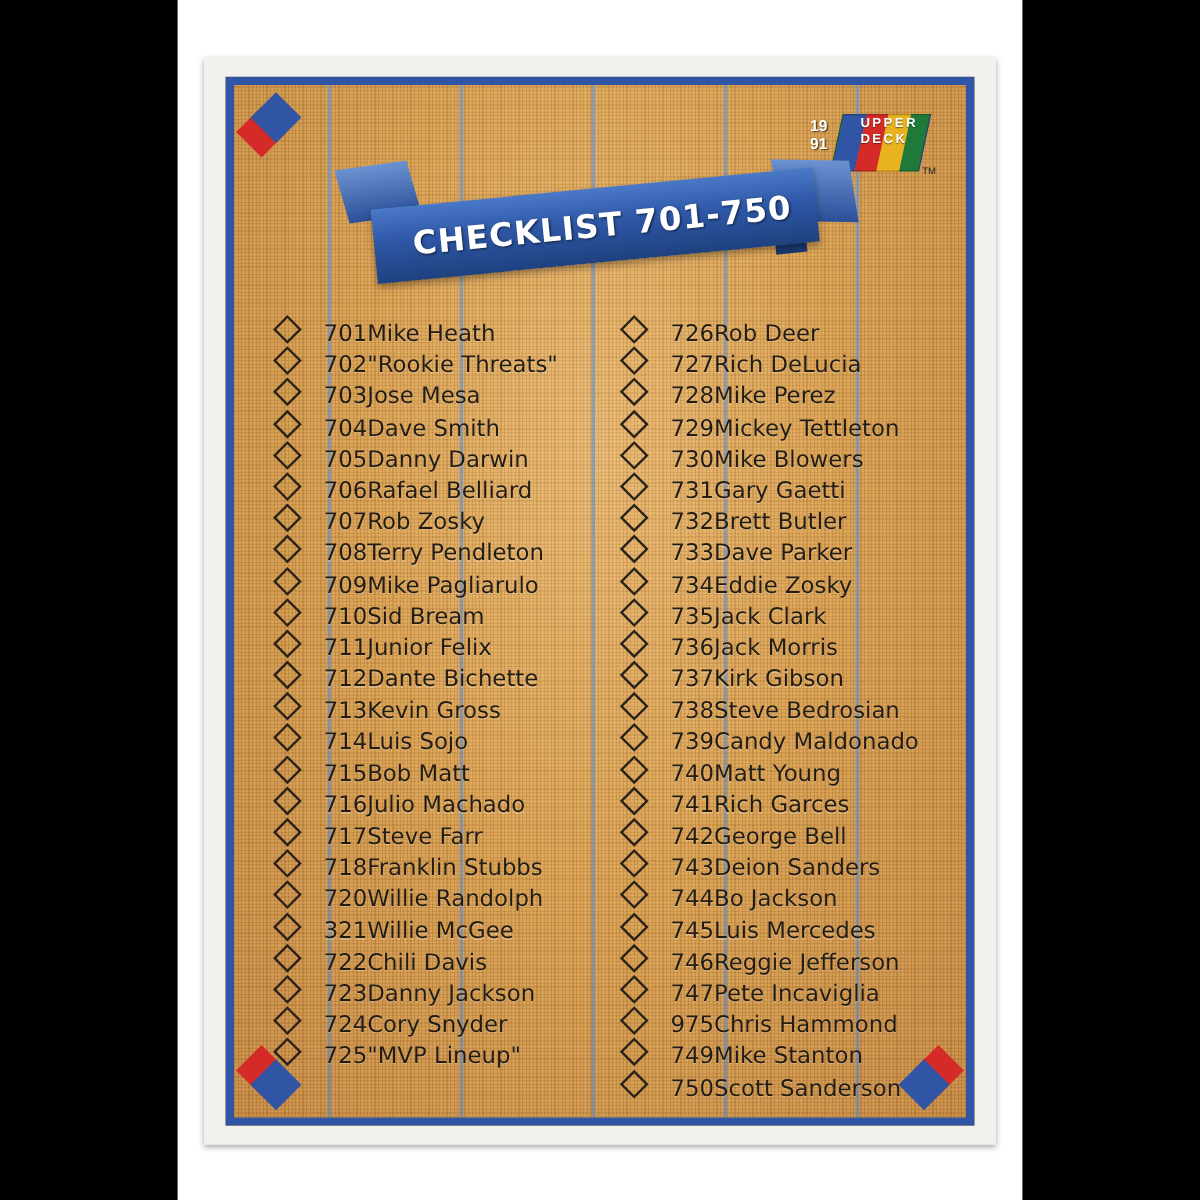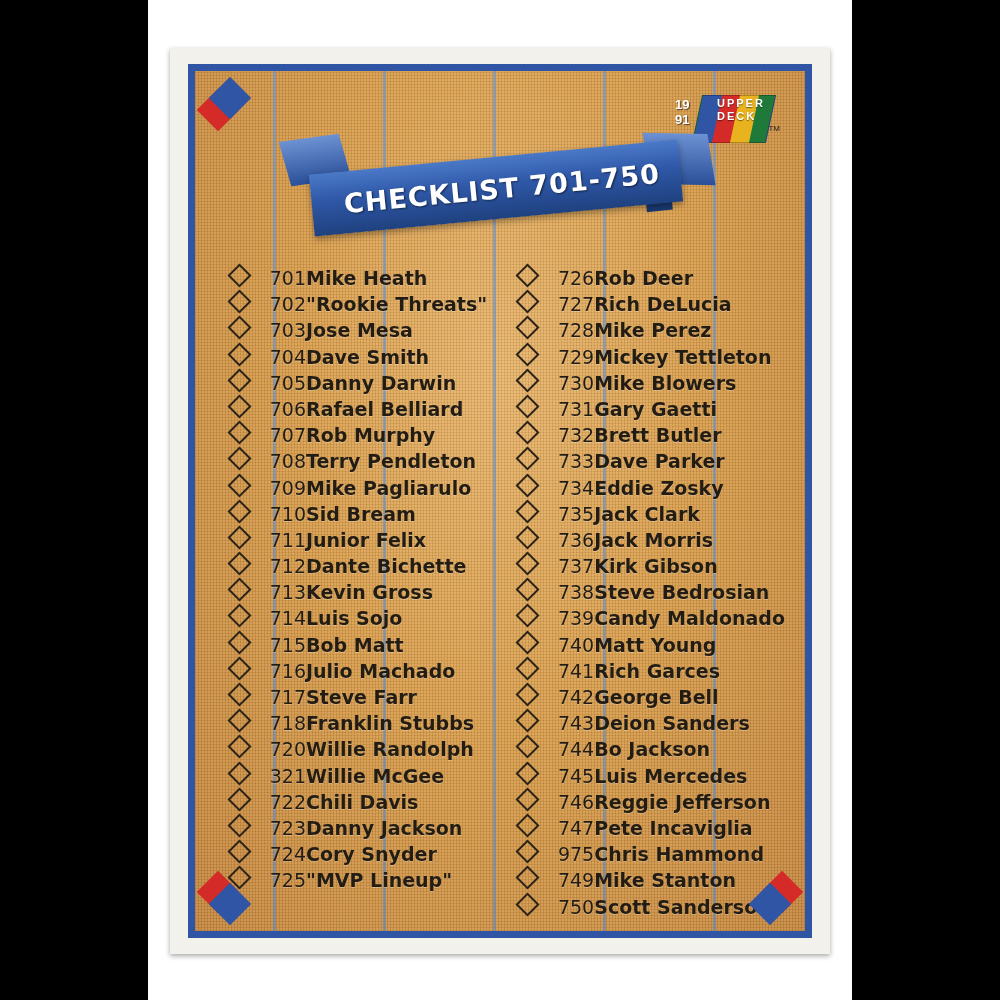--- a/index.html
+++ b/index.html
@@ -134,21 +134,21 @@
     top: 4px;
     color: #ffffff;
     font-size: 13px;
     font-weight: bold;
     line-height: 15px;
     text-shadow: 1px 1px 1px rgba(0,0,0,0.6);
   }
   .ud-logo .tm {
     position: absolute;
     right: -9px;
-    bottom: 14px;
+    bottom: 0px;
     font-size: 8px;
     color: #222;
   }
   
   .banner-wrap {
     position: absolute;
     left: 90px;
     top: 56px;
     width: 420px;
     height: 120px;
@@ -243,21 +243,21 @@
     margin-right: 12px;
     position: relative;
     top: -1px;
     flex: none;
   }
   .entry .num {
     width: 46px;
     flex: none;
     text-align: right;
   }
-  .entry .nm { flex: 1; font-weight: bold; }
+  .entry .nm { flex: 1; }
 </style>
 </head>
 <body>
 
 <div id="stage">
   <div class="page-bg"></div>
 
   <div class="card">
     <div class="card-frame">
       <div class="canvas-bg">
@@ -318,21 +318,21 @@
                 <span class="nm">Danny Darwin</span>
               </div>
               <div class="entry">
                 <span class="box"></span>
                 <span class="num">706</span>
                 <span class="nm">Rafael Belliard</span>
               </div>
               <div class="entry">
                 <span class="box"></span>
                 <span class="num">707</span>
-                <span class="nm">Rob Murphy</span>
+                <span class="nm">Rob Zosky</span>
               </div>
               <div class="entry">
                 <span class="box"></span>
                 <span class="num">708</span>
                 <span class="nm">Terry Pendleton</span>
               </div>
               <div class="entry">
                 <span class="box"></span>
                 <span class="num">709</span>
                 <span class="nm">Mike Pagliarulo</span>

